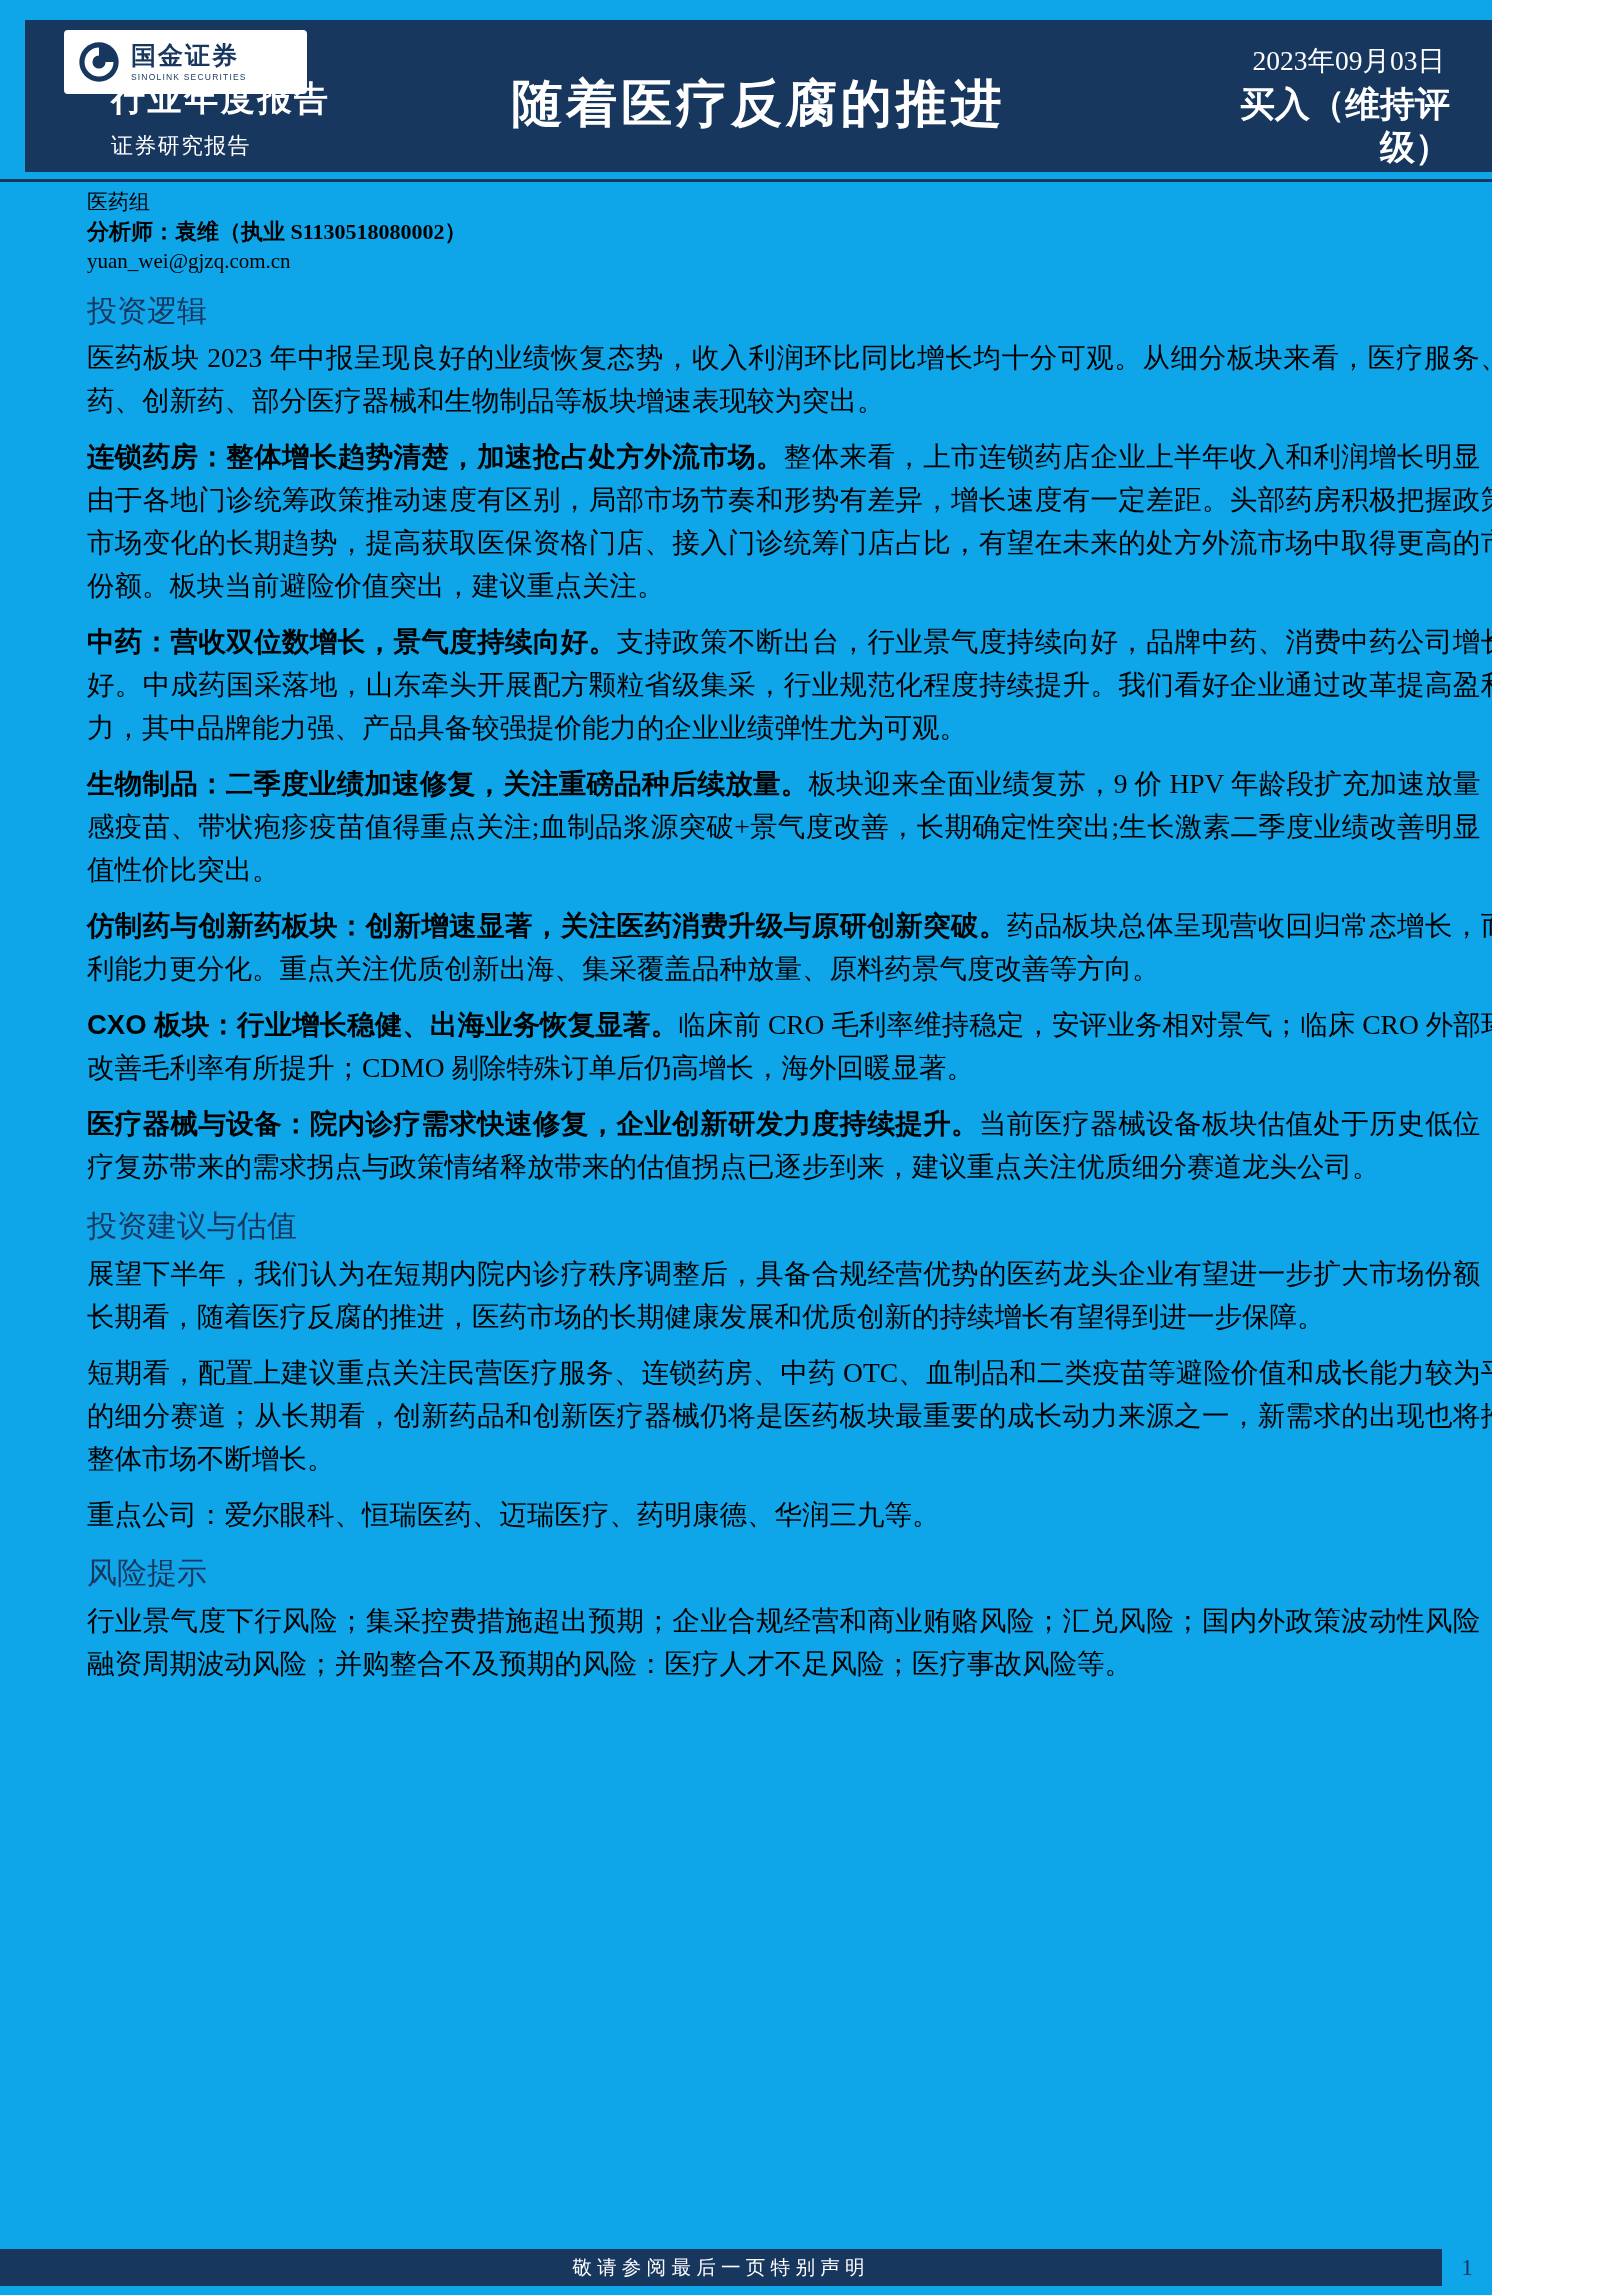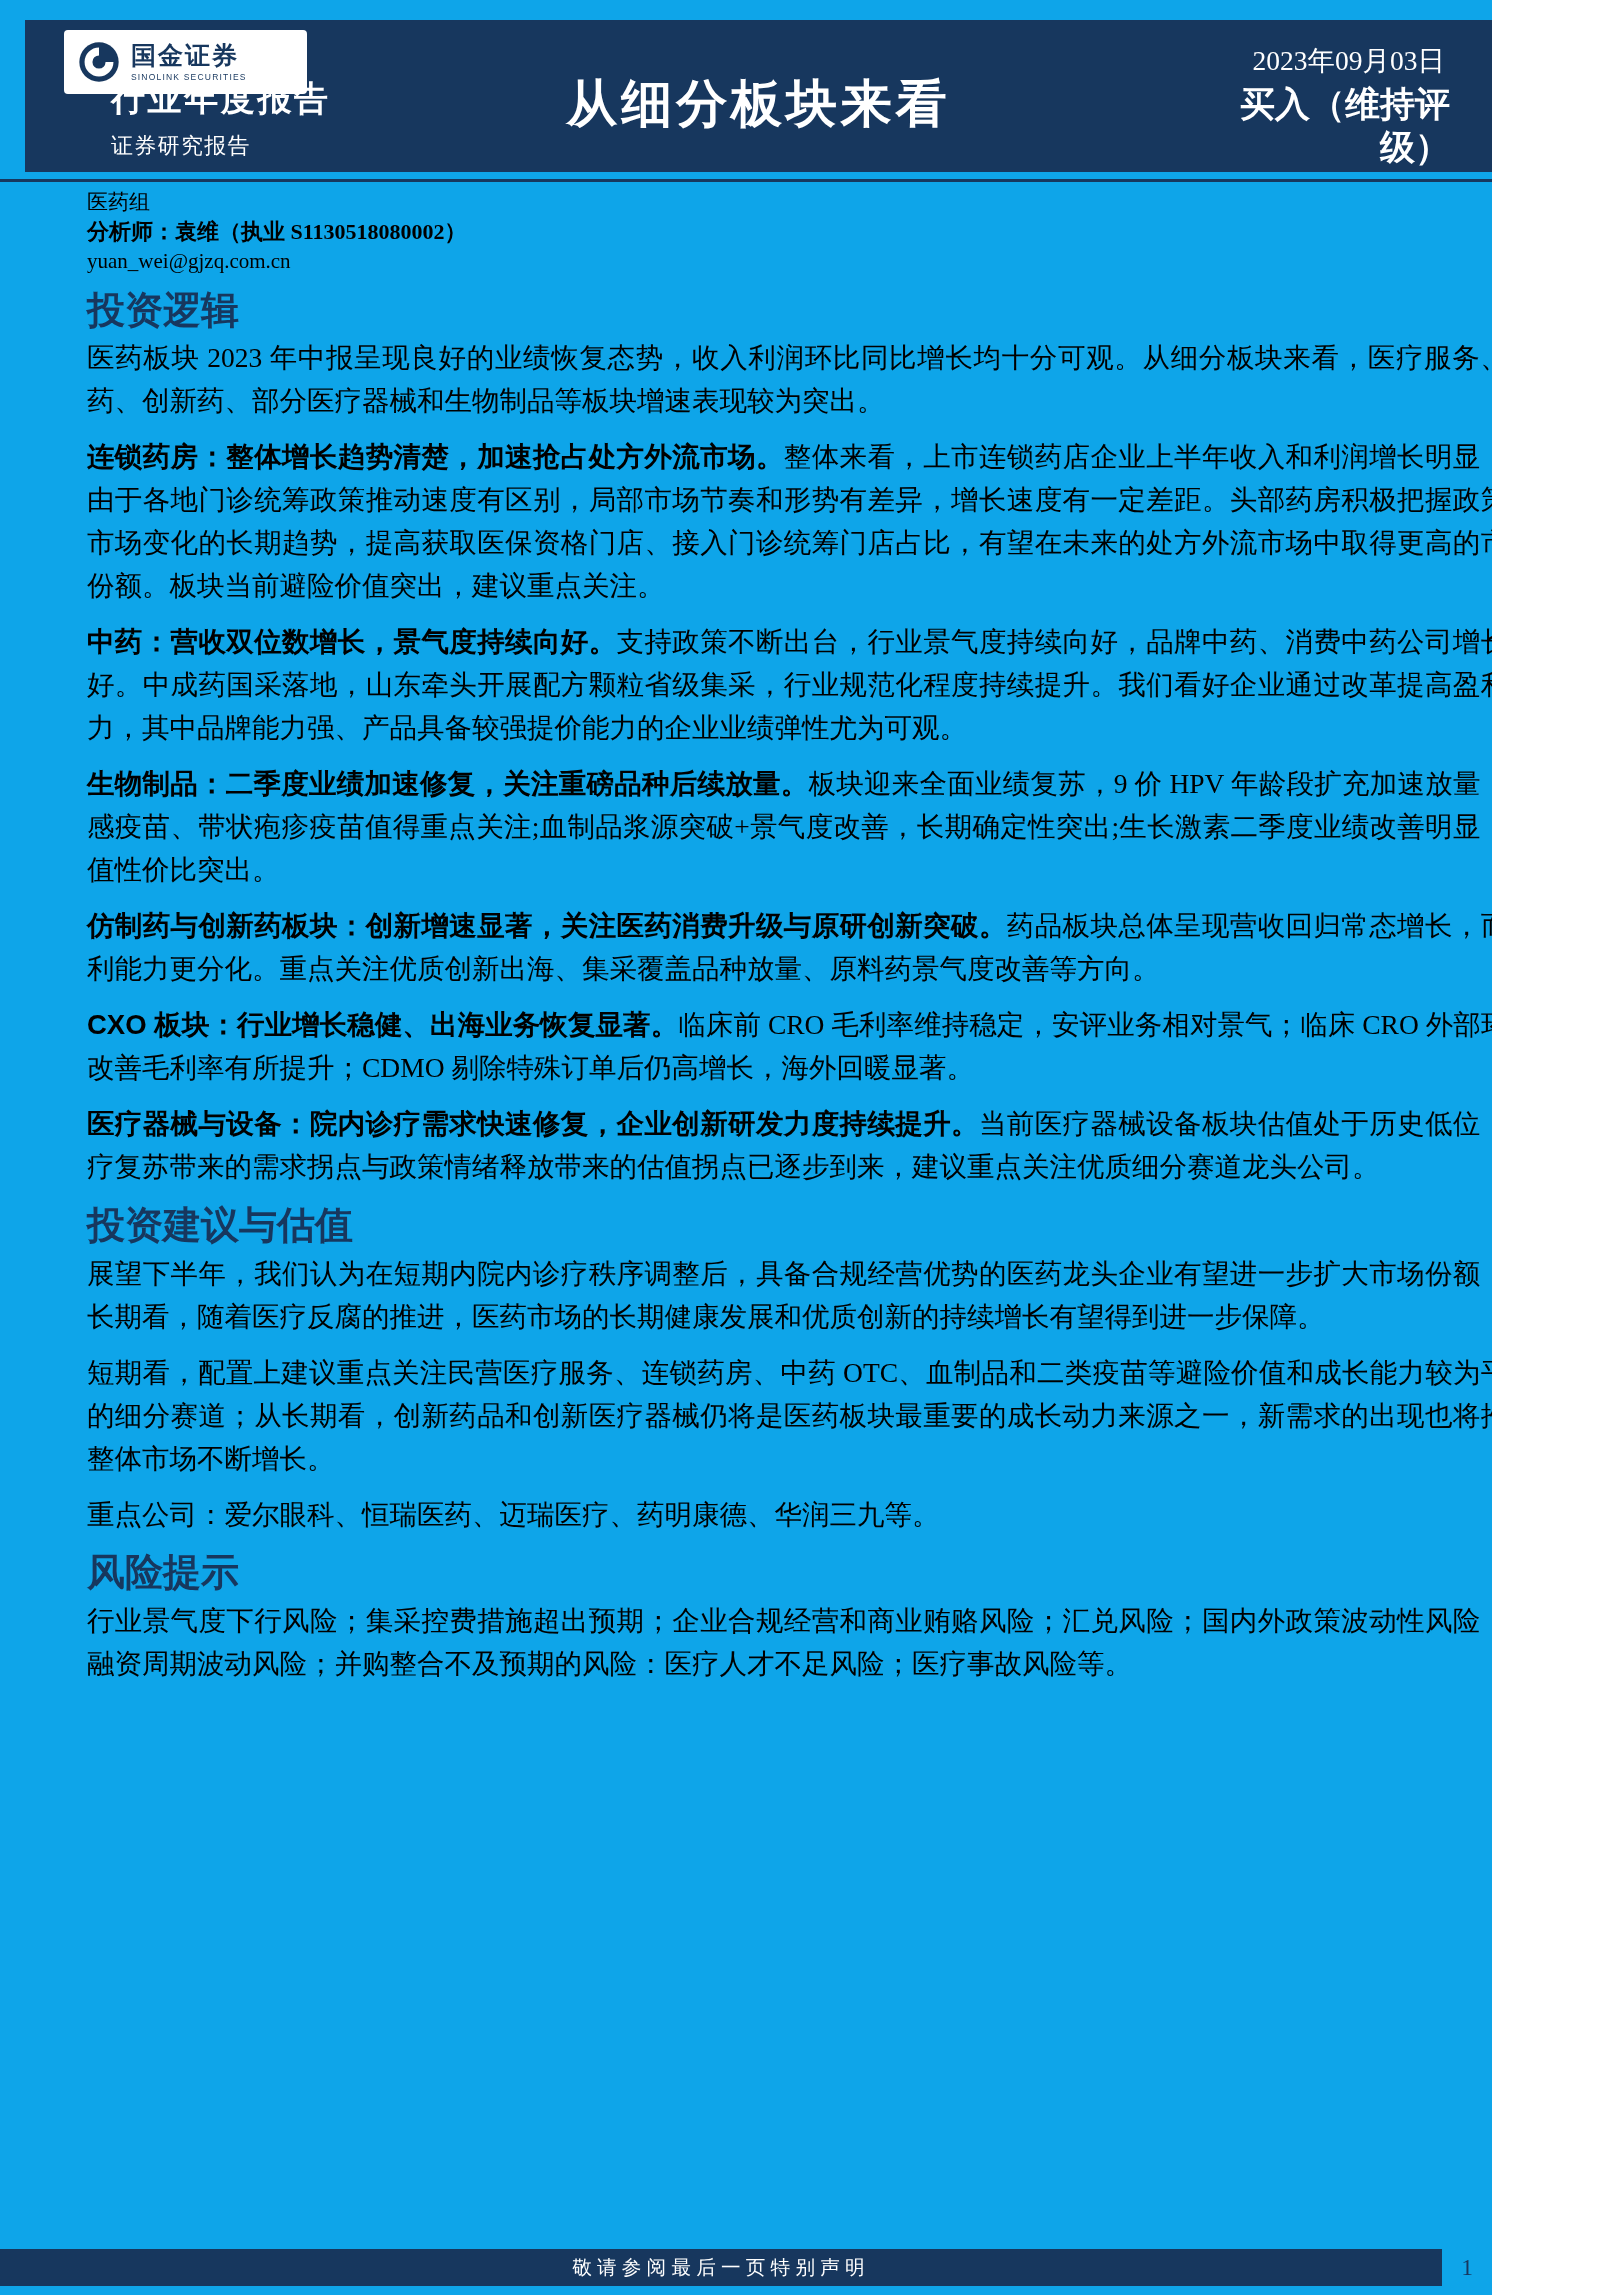--- a/index.html
+++ b/index.html
@@ -79,21 +79,21 @@
   .doc-title {
     margin-top: 14.4px;
     text-align: center;
     font-family: "Liberation Sans", "DejaVu Sans", sans-serif;
     font-weight: 700; font-size: 44px; line-height: 54px;
     color: var(--navy);
   }
 
   .section-heading {
     font-family: "Liberation Sans", "DejaVu Sans", sans-serif;
-    font-weight: 700; font-size: 38px; line-height: 37px;
+    font-weight: 400; font-size: 30px; line-height: 37px;
     color: var(--navy);
     margin: 18.3px 0 7.8px;
   }
   .section-heading:first-child { margin-top: 15.7px; }
 
   .body-para {
     font-size: 27.5px; line-height: 43px;
     text-align: justify;
     margin-bottom: 13px;
     color: #000;
@@ -136,21 +136,21 @@
         </svg>
       </span>
       <span class="logo-text">
         <div class="logo-cn">国金证券</div>
         <div class="logo-en">SINOLINK SECURITIES</div>
       </span>
     </div>
 
     <div class="header-date">2023年09月03日</div>
 
-    <div class="series-title">从细分板块来看</div>
+    <div class="series-title">随着医疗反腐的推进</div>
 
     <div class="header-left-bottom">
       <div class="report-type">行业年度报告</div>
       <div class="report-subtype">证券研究报告</div>
     </div>
 
     <div class="rating">买入（维持评级）</div>
   </header>
 
   <div class="header-rule"></div>

